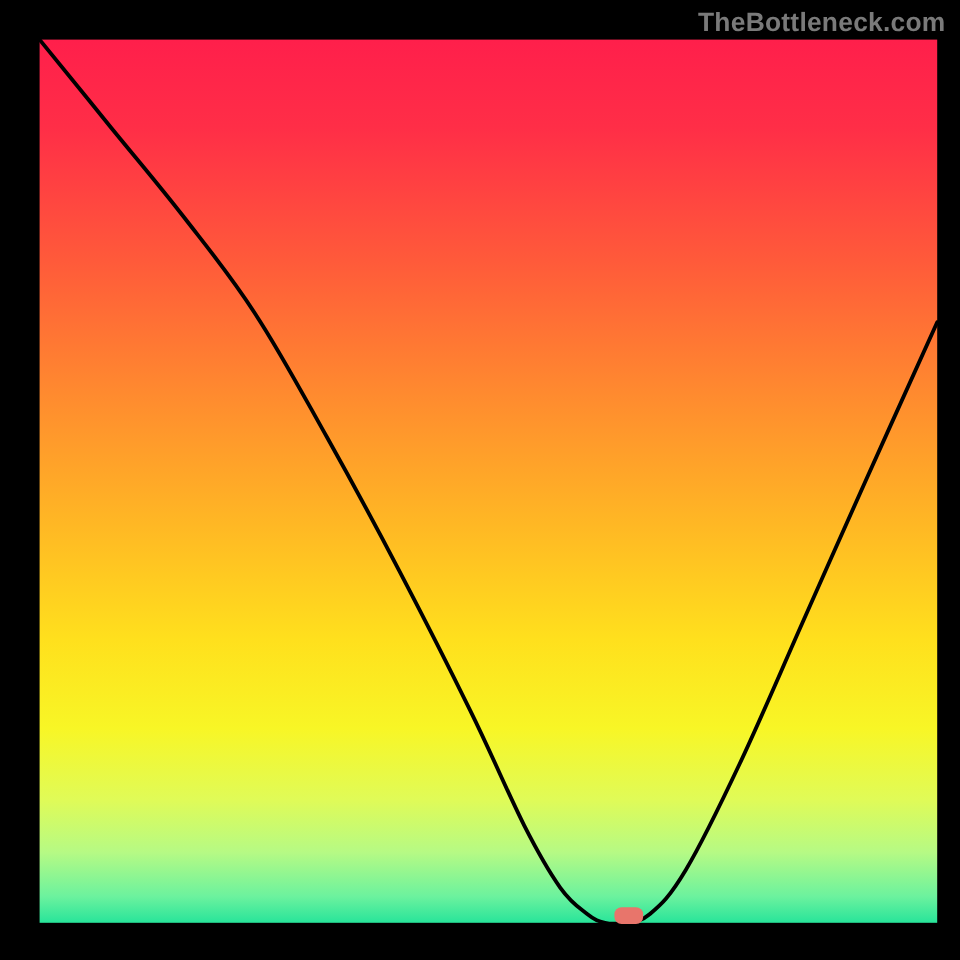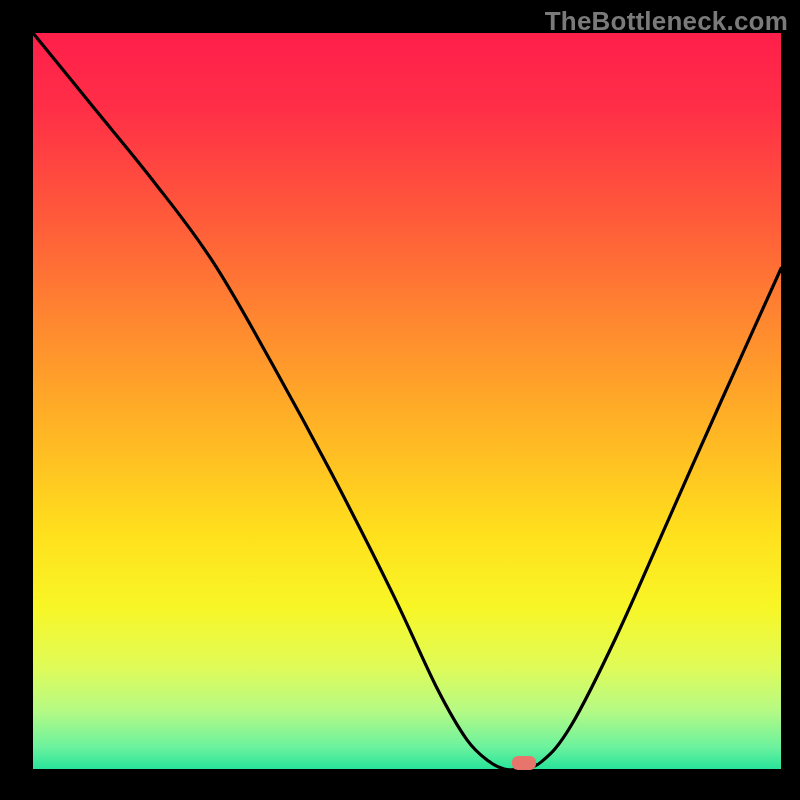--- a/index.html
+++ b/index.html
@@ -14,21 +14,21 @@
     position: relative;
     width: 800px;
     height: 800px;
     background: #000;
   }
   .watermark {
     position: absolute;
     top: 6px;
     right: 12px;
     font-family: Arial, Helvetica, sans-serif;
-    font-size: 26px;
+    font-size: 22px;
     font-weight: 600;
     color: #7a7a7a;
     letter-spacing: 0.2px;
     user-select: none;
   }
   svg.plot {
     position: absolute;
     top: 0;
     left: 0;
     width: 800px;

